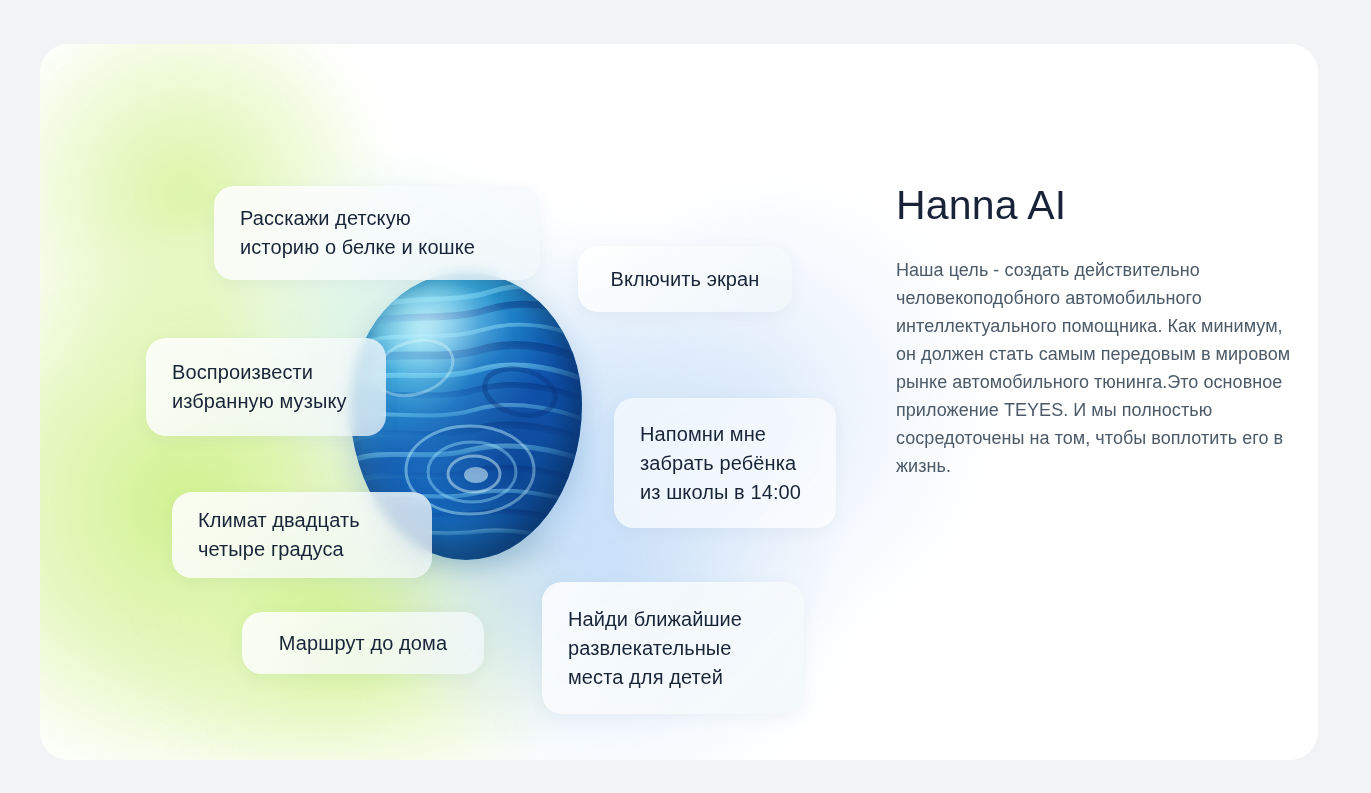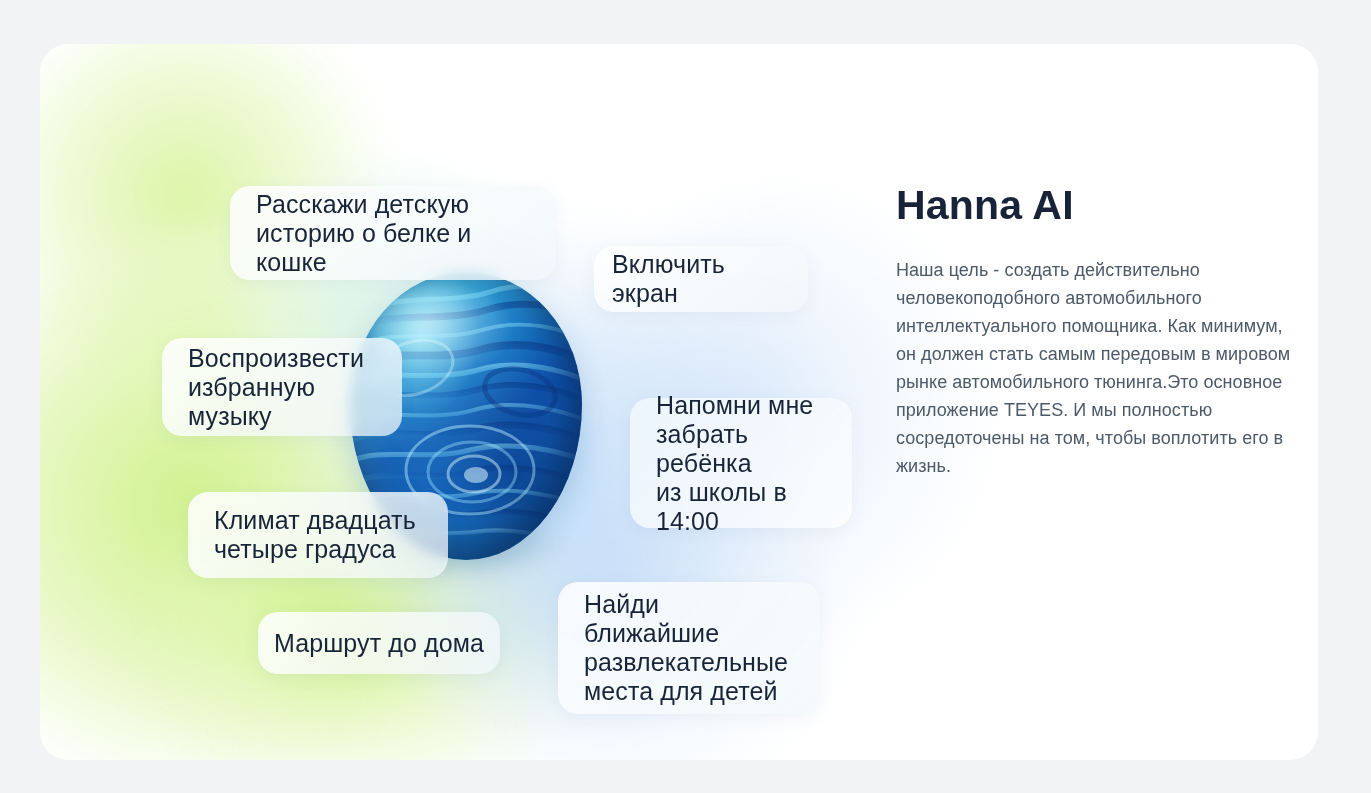--- a/index.html
+++ b/index.html
@@ -176,32 +176,31 @@
   }
 
   
   .bubble {
     position: absolute;
     border-radius: 20px;
     box-sizing: border-box;
     display: flex;
     align-items: center;
     color: #182437;
-    font-size: 25px;
+    font-size: 20px;
     line-height: 29px;
     letter-spacing: 0.1px;
     background: linear-gradient(135deg,
         rgba(255,255,255,0.86) 0%,
         rgba(248,251,252,0.80) 50%,
         rgba(240,247,250,0.74) 100%);
     backdrop-filter: blur(6px);
     box-shadow: 0 4px 16px rgba(90,120,140,0.07);
     padding: 14px 26px;
     white-space: pre-line;
-    margin-left: 16px;
   }
 
   #b-story   { left: 174px; top: 142px;  width: 326px; height: 94px; }
   #b-screen  { left: 538px; top: 202px;  width: 214px; height: 66px;
                justify-content: center; padding: 14px 18px; }
   #b-music   { left: 106px; top: 294px;  width: 240px; height: 98px; }
   #b-remind  { left: 574px; top: 354px;  width: 222px; height: 130px;
                background: linear-gradient(135deg,
                  rgba(239,247,253,0.90) 0%,
                  rgba(246,250,253,0.84) 55%,
@@ -215,21 +214,21 @@
   .info {
     position: absolute;
     left: 856px;
     top: 138px;
     width: 400px;
   }
   .info-title {
     margin: 0 0 28px 0;
     font-size: 41px;
     line-height: 46px;
-    font-weight: 700;
+    font-weight: 400;
     letter-spacing: 0.2px;
     color: #18233a;
   }
   .info-body {
     margin: 0;
     font-size: 18px;
     line-height: 28px;
     letter-spacing: 0.05px;
     color: #4c5a68;
   }

